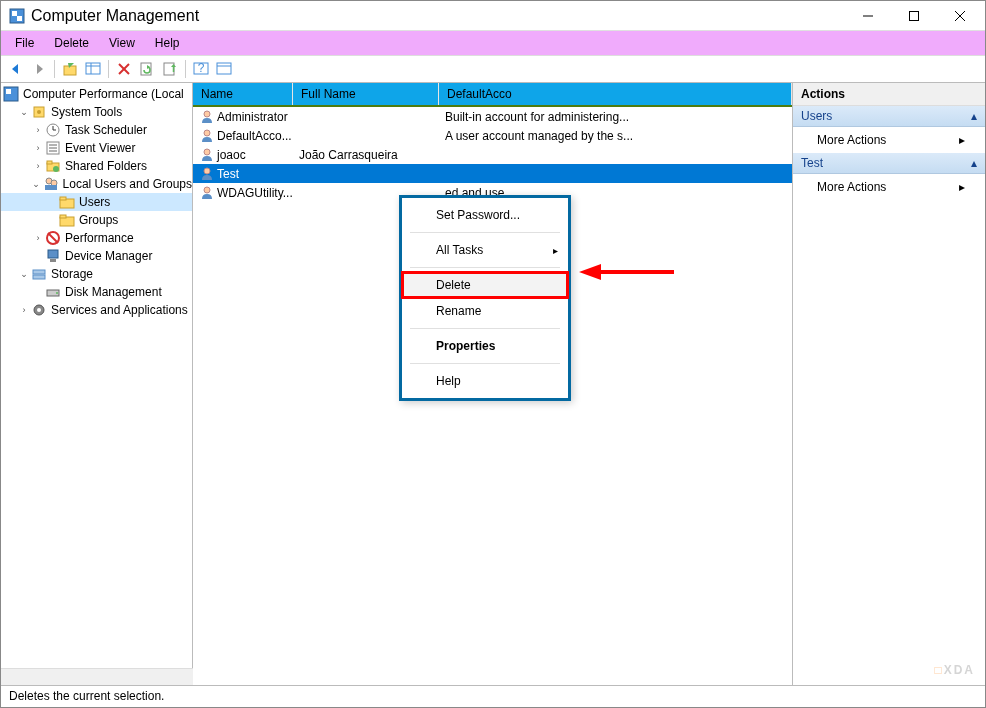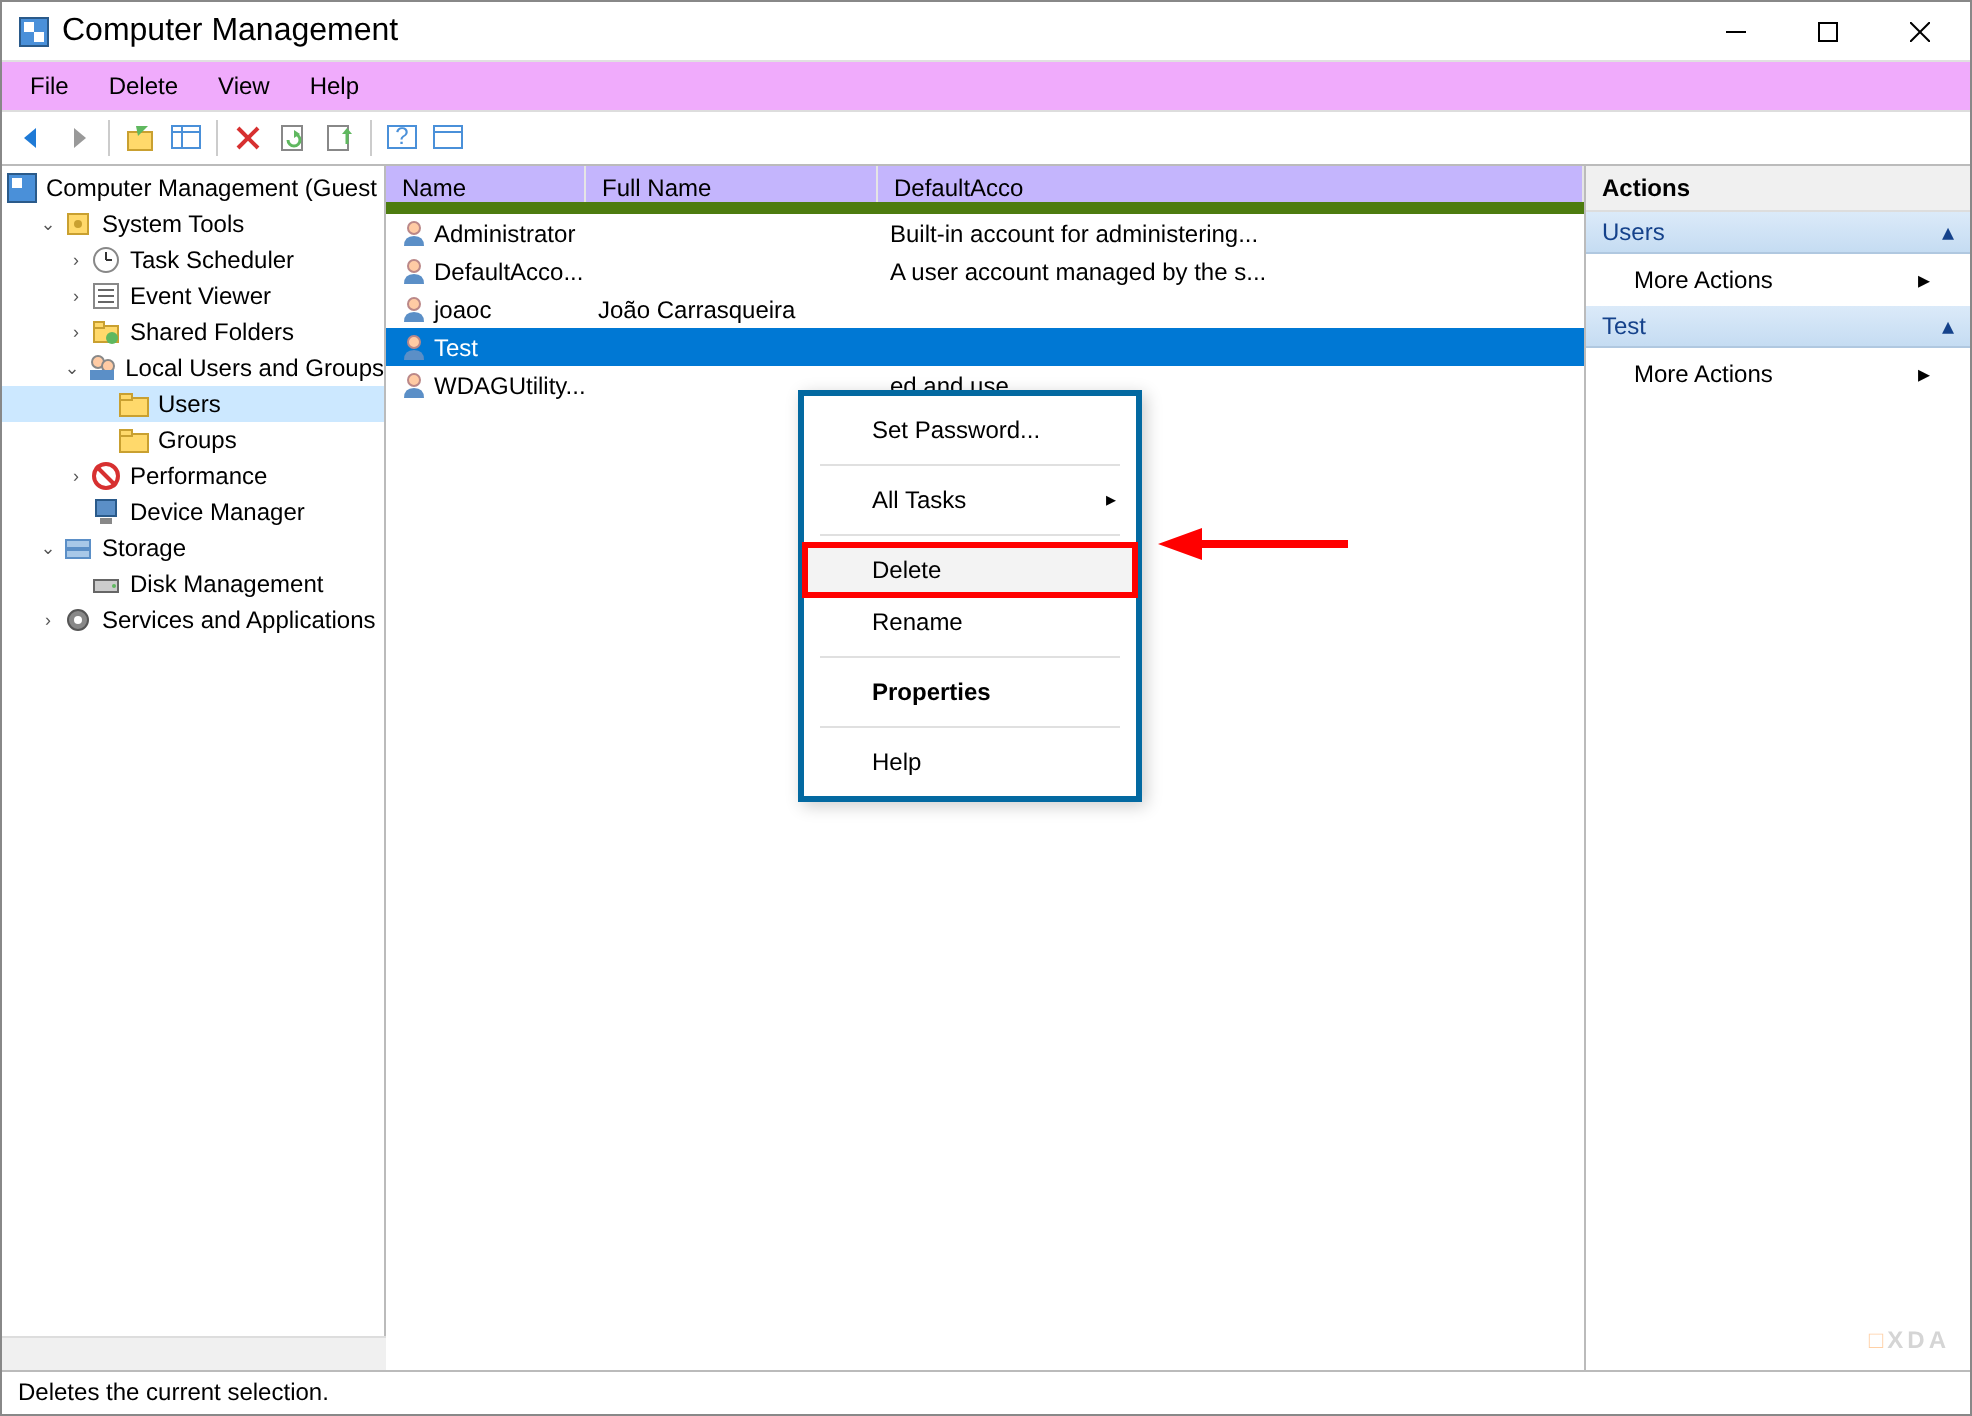--- a/index.html
+++ b/index.html
@@ -21,21 +21,21 @@
     .main-area { display: flex; height: calc(100% - 30px - 24px - 28px - 22px); }
     
     .tree-panel { width: 192px; border-right: 1px solid #bbb; overflow: auto; background: #fff; padding-top: 2px; }
     .tree-item { display: flex; align-items: center; height: 18px; padding-left: 2px; cursor: default; white-space: nowrap; }
     .tree-item.selected { background: #cce8ff; }
     .tree-toggle { width: 14px; height: 14px; display: flex; align-items: center; justify-content: center; font-size: 9px; color: #555; }
     .tree-icon { width: 16px; height: 16px; margin-right: 4px; display: inline-flex; align-items: center; justify-content: center; }
     .tree-spacer { display: inline-block; }
     
     .list-panel { flex: 1; border-right: 1px solid #bbb; background: #fff; display: flex; flex-direction: column; position: relative; }
-    .list-header { display: flex; height: 24px; border-bottom: 6px solid #4d7c0f; background: #c4b5fd; }
+    .list-header { display: flex; height: 24px; border-bottom: 2px solid #4d7c0f; background: #0ea5e9; }
     .list-header-col { padding: 4px 8px; border-right: 1px solid #e5e5e5; font-size: 12px; }
     .list-body { flex: 1; overflow: auto; }
     .list-row { display: flex; height: 19px; align-items: center; cursor: default; }
     .list-row.selected { background: #0078d4; color: #fff; }
     .list-cell { padding: 16px 6px; overflow: hidden; text-overflow: ellipsis; white-space: nowrap; display: flex; align-items: center; }
     .user-icon { width: 16px; height: 16px; margin-right: 2px; }
     
     .actions-panel { width: 192px; background: #fff; }
     .actions-header { background: #f0f0f0; padding: 4px 8px; font-weight: bold; border-bottom: 1px solid #ddd; }
     .actions-section { background: linear-gradient(#dbeaf9, #c5dcf2); padding: 3px 8px; border-bottom: 1px solid #b0c8e0; color: #15428b; display: flex; justify-content: space-between; align-items: center; }
@@ -161,21 +161,21 @@
 <div class="main-area">
 
   <div class="tree-panel">
     <div class="tree-item">
       <span class="tree-icon">
           <svg width="16" height="16">
             <rect x="1" y="1" width="14" height="14" fill="#4a90d9" stroke="#2a5a8a"></rect>
             <rect x="3" y="3" width="5" height="5" fill="#fff"></rect>
           </svg>
         </span>
-      <span>Computer Management (Guest</span>
+      <span>Computer Performance (Local</span>
     </div>
     <div id="tree-container">
         <div class="tree-item">
           <span class="tree-spacer" style="width:14px"></span>
           <span class="tree-toggle">⌄</span>
           <span class="tree-icon">
             <svg width="16" height="16">
               <rect x="3" y="3" width="10" height="10" fill="#ffd96b" stroke="#c9a030"></rect>
               <circle cx="8" cy="8" r="2" fill="#c9a030"></circle>
             </svg>

